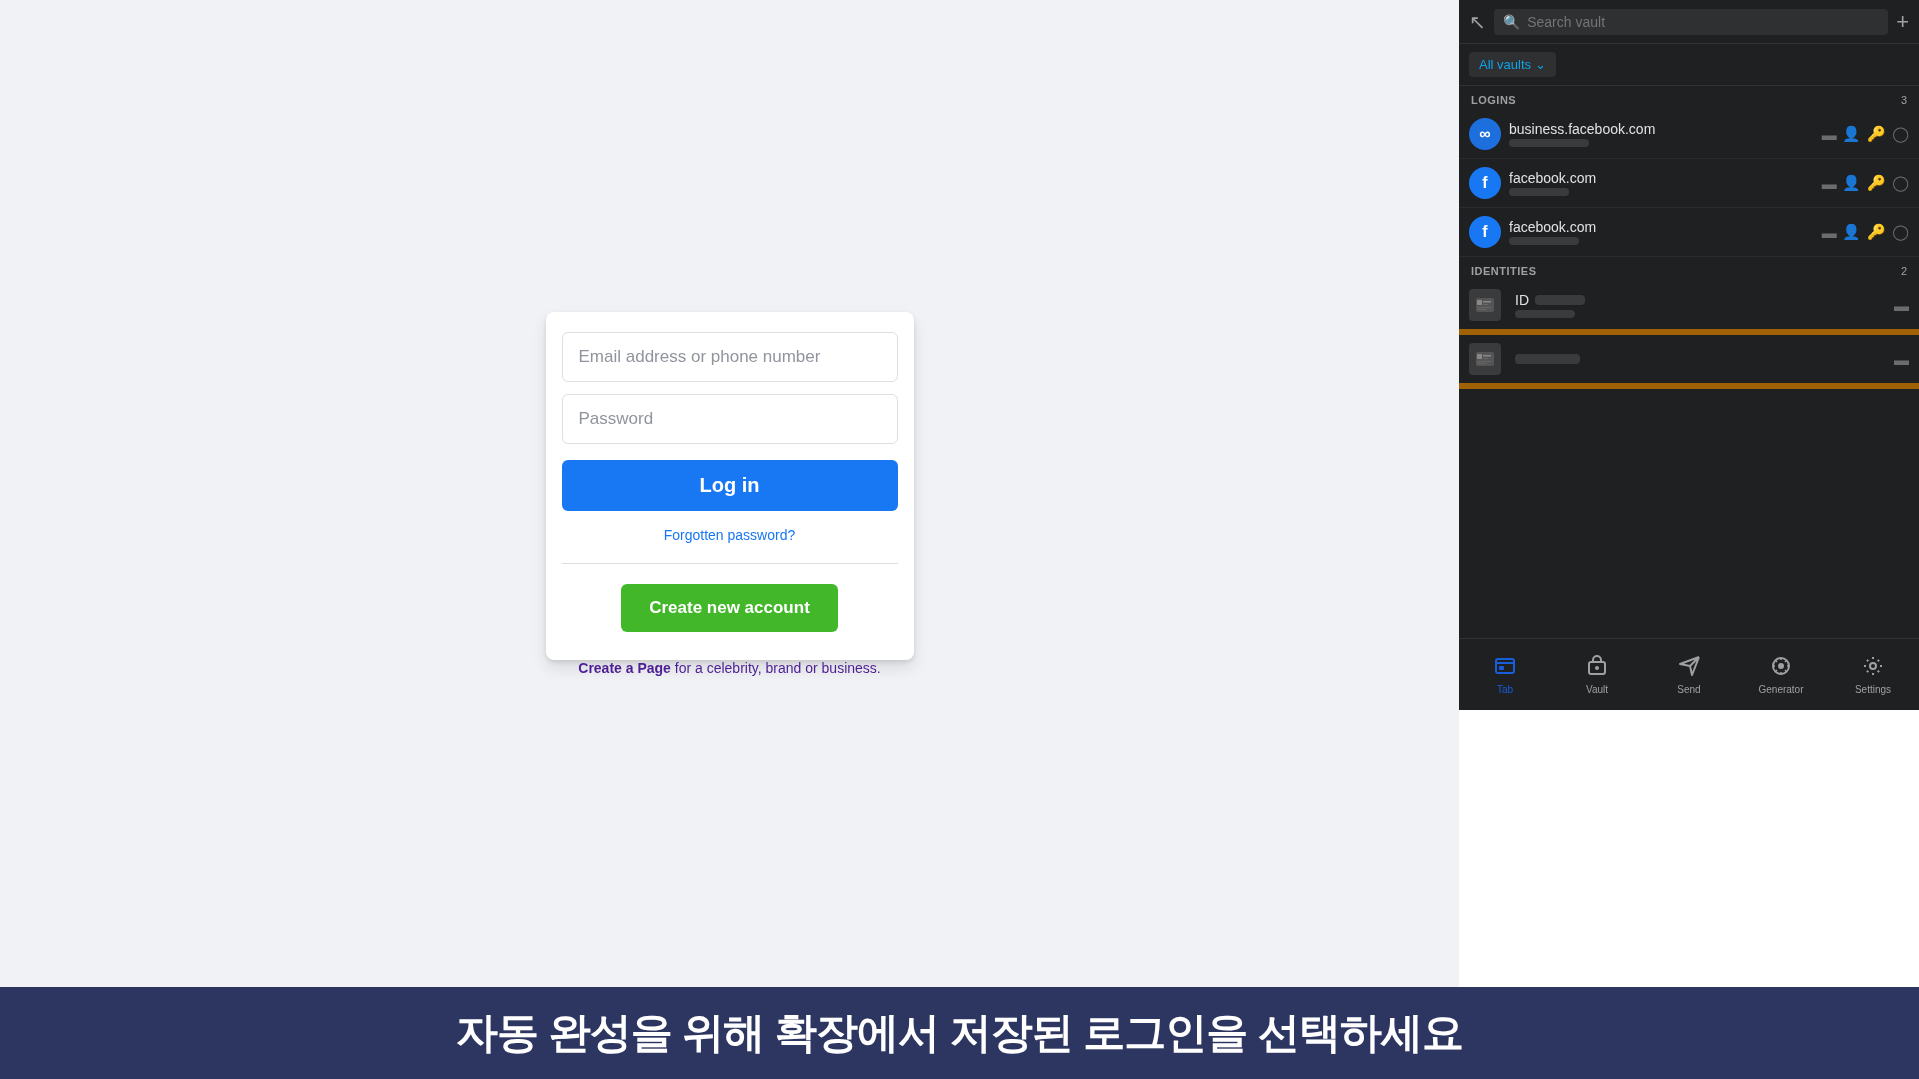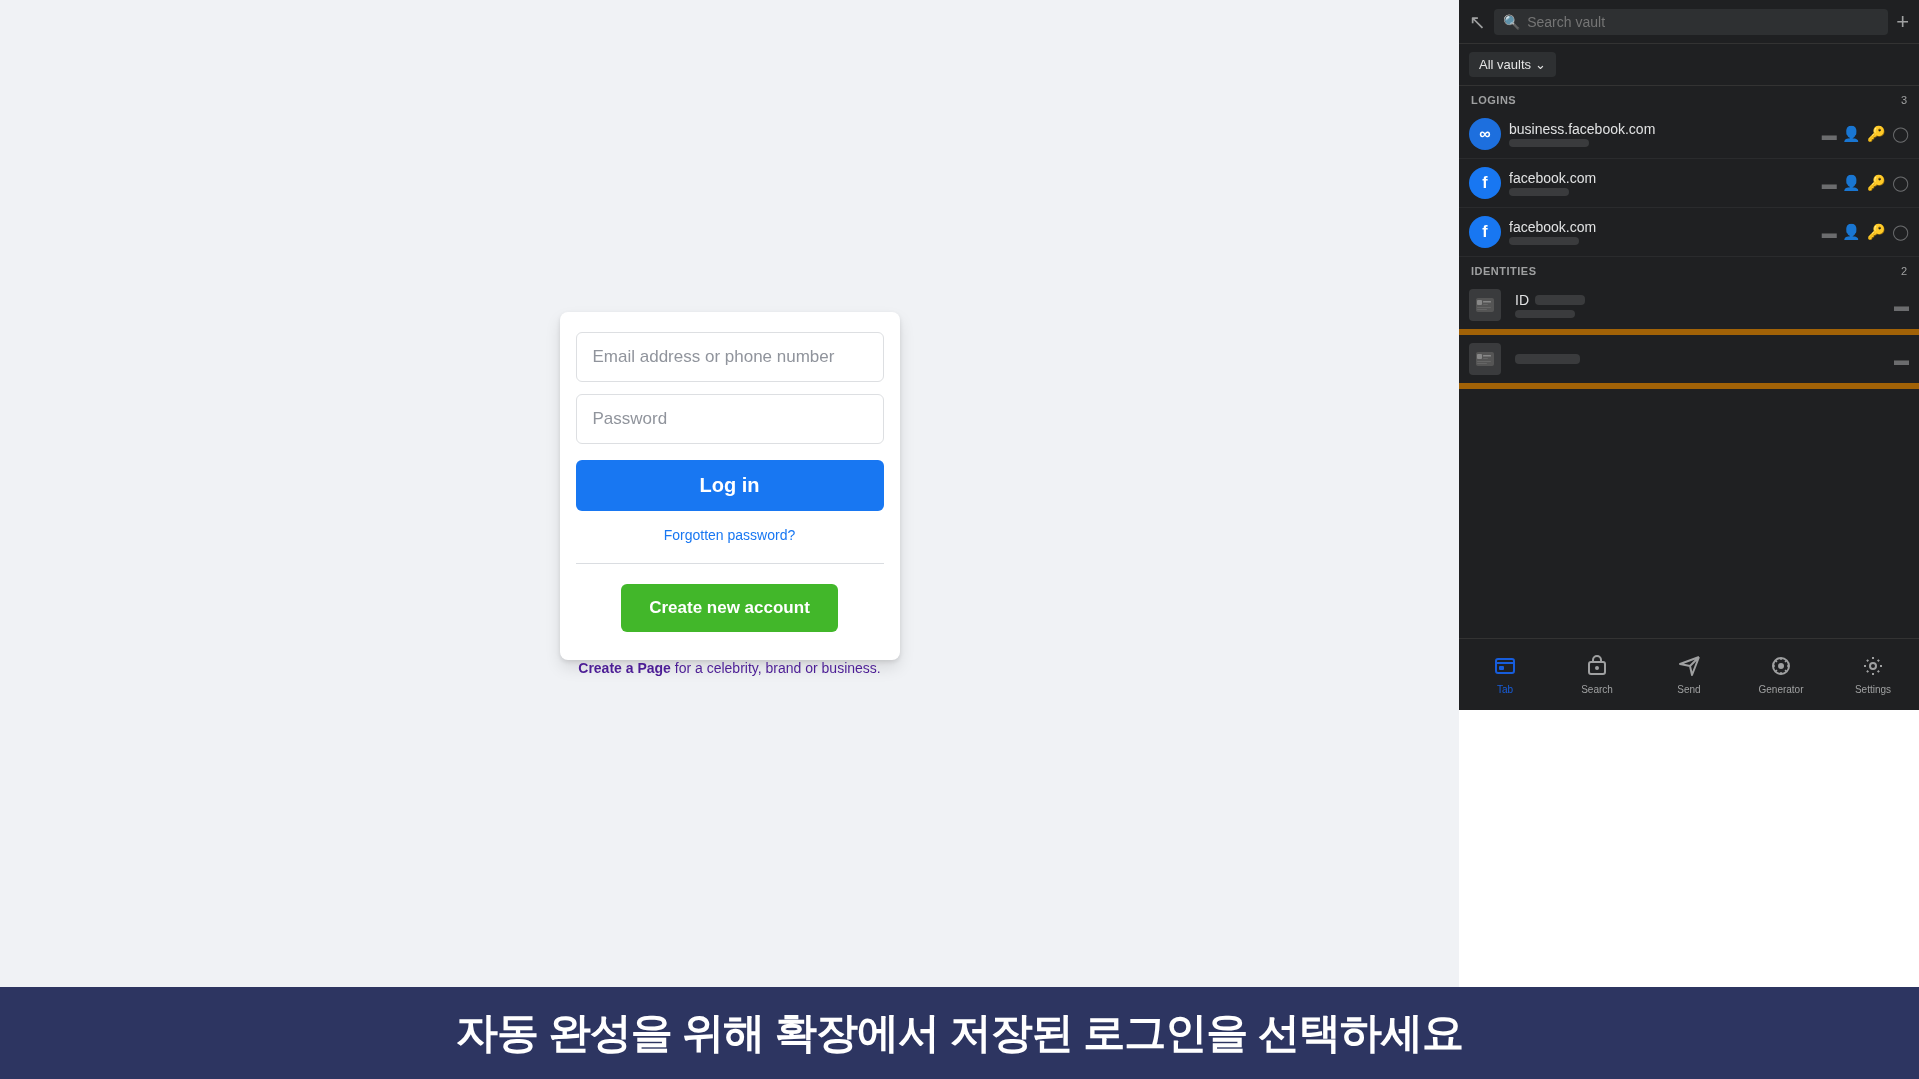--- a/index.html
+++ b/index.html
@@ -27,21 +27,21 @@
       flex-direction: column;
       align-items: center;
       justify-content: center;
       padding: 40px;
     }
 
     .fb-login-card {
       background: #fff;
       border-radius: 8px;
       padding: 20px 16px 28px;
-      width: 340px;
+      width: 368px;
       box-shadow: 0 2px 4px rgba(0,0,0,.1), 0 8px 16px rgba(0,0,0,.1);
     }
 
     .fb-input {
       width: 100%;
       padding: 14px 16px;
       font-size: 17px;
       border: 1px solid #dddfe2;
       border-radius: 6px;
       margin-bottom: 12px;
@@ -159,21 +159,21 @@
     }
 
     .bw-vault-selector {
       padding: 8px 10px;
       border-bottom: 1px solid #333;
     }
 
     .bw-vault-btn {
       background: #2e3032;
       border: none;
-      color: #e5e5e5;
+      color: #0ea5e9;
       font-size: 13px;
       padding: 5px 10px;
       border-radius: 4px;
       cursor: pointer;
       display: flex;
       align-items: center;
       gap: 4px;
     }
 
     .bw-section-header {
@@ -503,21 +503,21 @@
       </div>
 
       <div class="bw-nav-item">
         <span class="bw-nav-icon">
           <svg width="22" height="22" viewBox="0 0 22 22" fill="none">
             <rect x="3" y="7" width="16" height="12" rx="2" stroke="#9fa0a1" stroke-width="2" fill="none"></rect>
             <path d="M7 7V5a4 4 0 018 0v2" stroke="#9fa0a1" stroke-width="2"></path>
             <circle cx="11" cy="13" r="2" fill="#9fa0a1"></circle>
           </svg>
         </span>
-        <span class="bw-nav-label">Search</span>
+        <span class="bw-nav-label">Vault</span>
       </div>
 
       <div class="bw-nav-item">
         <span class="bw-nav-icon">
           <svg width="22" height="22" viewBox="0 0 22 22" fill="none">
             <path d="M21 2L12 11M21 2L14 20L12 11M21 2L2 9L12 11" stroke="#9fa0a1" stroke-width="2" stroke-linejoin="round"></path>
           </svg>
         </span>
         <span class="bw-nav-label">Send</span>
       </div>

